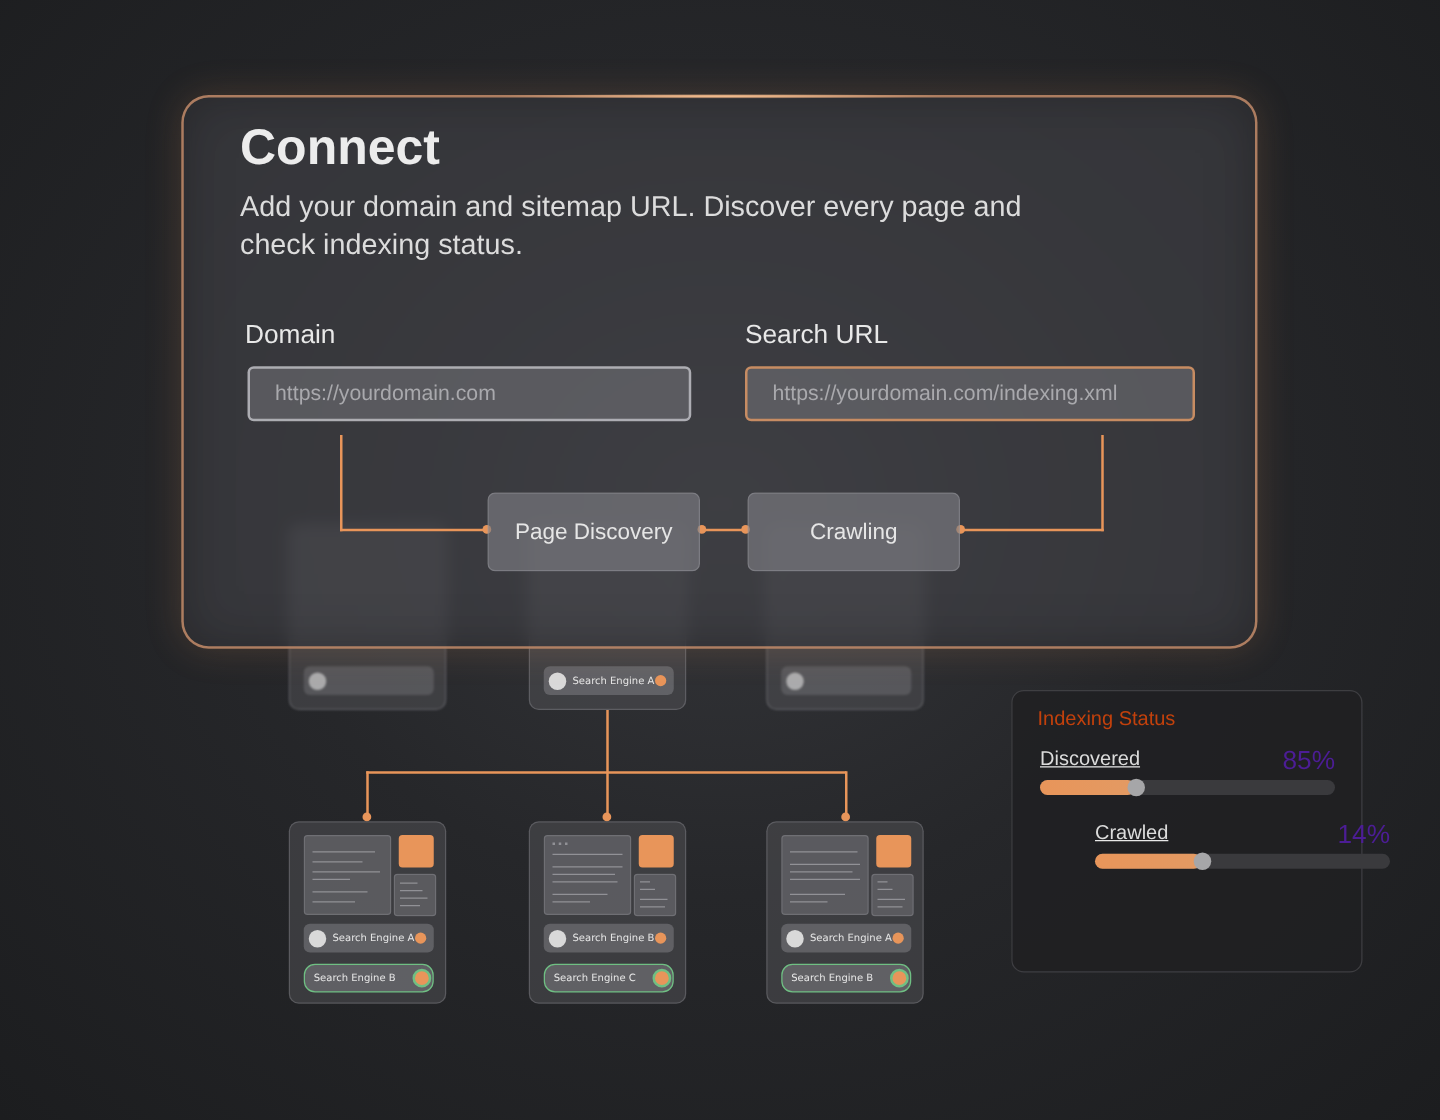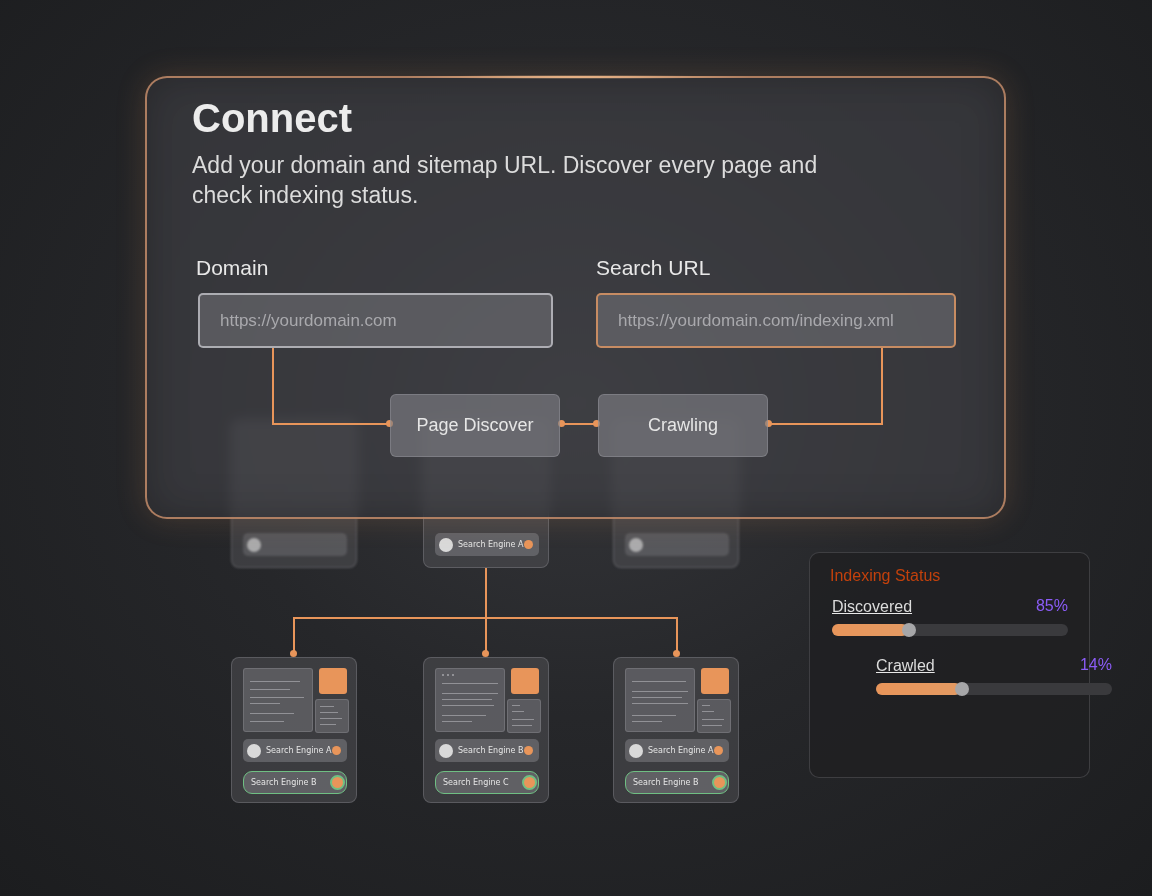--- a/index.html
+++ b/index.html
@@ -46,41 +46,41 @@
     box-shadow: 0 0 30px rgba(230,150,90,0.18), inset 0 0 40px rgba(0,0,0,0.25);
   }
   .panel::before {
     content:""; position:absolute; left:250px; top:-3px; width:360px; height:4px;
     background: radial-gradient(ellipse at center, rgba(255,200,150,0.9), rgba(255,180,120,0) 70%);
   }
   .title { position:absolute; left:45px; top:18px; font-size:40px; font-weight:bold; color:#ececec; font-family:"Liberation Sans", sans-serif; }
   .subtitle { position:absolute; left:45px; top:72px; width:640px; font-size:23px; line-height:30px; color:#dcdcdc; font-family:"Liberation Sans", sans-serif; }
   .label { position:absolute; font-size:21px; color:#e8e8e8; font-family:"Liberation Sans", sans-serif; }
   .input {
-    position:absolute; height:55px; box-sizing:border-box; border-radius:5px;
+    position:absolute; height:44px; box-sizing:border-box; border-radius:5px;
     background: rgba(130,130,135,0.45); padding-left:20px;
     display:flex; align-items:center; font-size:17px; color:#a9a9ad;
     font-family:"Liberation Sans", sans-serif;
   }
   .stage {
     position:absolute; top:316px; height:63px; border-radius:6px;
     background: rgba(125,125,130,0.65); border:1px solid rgba(170,170,175,0.35);
     box-sizing:border-box; display:flex; align-items:center; justify-content:center;
     font-size:18px; color:#e6e6e6; font-family:"Liberation Sans", sans-serif;
   }
 
   
   .status {
     position:absolute; left:809px; top:552px; width:281px; height:226px; border-radius:10px;
     background: rgba(32,32,34,0.85); border:1px solid rgba(120,120,125,0.35); box-sizing:border-box;
   }
   .status h3 { margin:0; position:absolute; left:20px; top:14px; font-size:16px; font-weight:normal; color:#c2410c; font-family:"Liberation Sans", sans-serif; }
   .row { position:absolute; left:22px; width:236px;text-decoration:underline; }
   .row .name { font-size:16px; color:#dcdcdc; font-family:"Liberation Sans", sans-serif; }
-  .row .pct { position:absolute; right:0; top:0; font-size:16px; color:#8b5cf6; font-family:"Liberation Sans", sans-serif; }
+  .row .pct { position:absolute; right:0; top:0; font-size:21px; color:#4c1d95; font-family:"Liberation Sans", sans-serif; }
   .track { position:absolute; left:0; top:27px; width:236px; height:12px; border-radius:6px; background:#3a3a3d; }
   .fill { position:absolute; left:0; top:0; height:12px; border-radius:6px; background:linear-gradient(90deg,#e8955a,#e39a63); }
   .knob { position:absolute; top:-1px; width:14px; height:14px; border-radius:50%; background:#a6a6a8; }
 </style>
 </head>
 <body>
 
 <div class="card" style="left:231px;top:420px;height:148px;filter:blur(1px);">
   <div class="pill" style="top:112px;opacity:0.7;">
       <span class="logo"></span>
@@ -204,21 +204,21 @@
   <div class="line" style="left:125px;top:270px;width:2px;height:77px;"></div>
   <div class="line" style="left:125px;top:345px;width:118px;height:2px;"></div>
   <div class="node" style="left:239px;top:342px;"></div>
   <div class="line" style="left:414px;top:345px;width:36px;height:2px;"></div>
   <div class="node" style="left:411px;top:342px;"></div>
   <div class="node" style="left:446px;top:342px;"></div>
   <div class="line" style="left:622px;top:345px;width:114px;height:2px;"></div>
   <div class="node" style="left:618px;top:342px;"></div>
   <div class="line" style="left:734px;top:270px;width:2px;height:77px;"></div>
 
-  <div class="stage" style="left:243px;width:170px;">Page Discover</div>
+  <div class="stage" style="left:243px;width:170px;">Page Discovery</div>
   <div class="stage" style="left:451px;width:170px;">Crawling</div>
 </div>
 
 <div class="status">
   <h3>Indexing Status</h3>
   <div class="row" style="top:44px;">
     <span class="name">Discovered</span>
     <span class="pct">85%</span>
     <div class="track">
       <div class="fill" style="width:76px;"></div>

